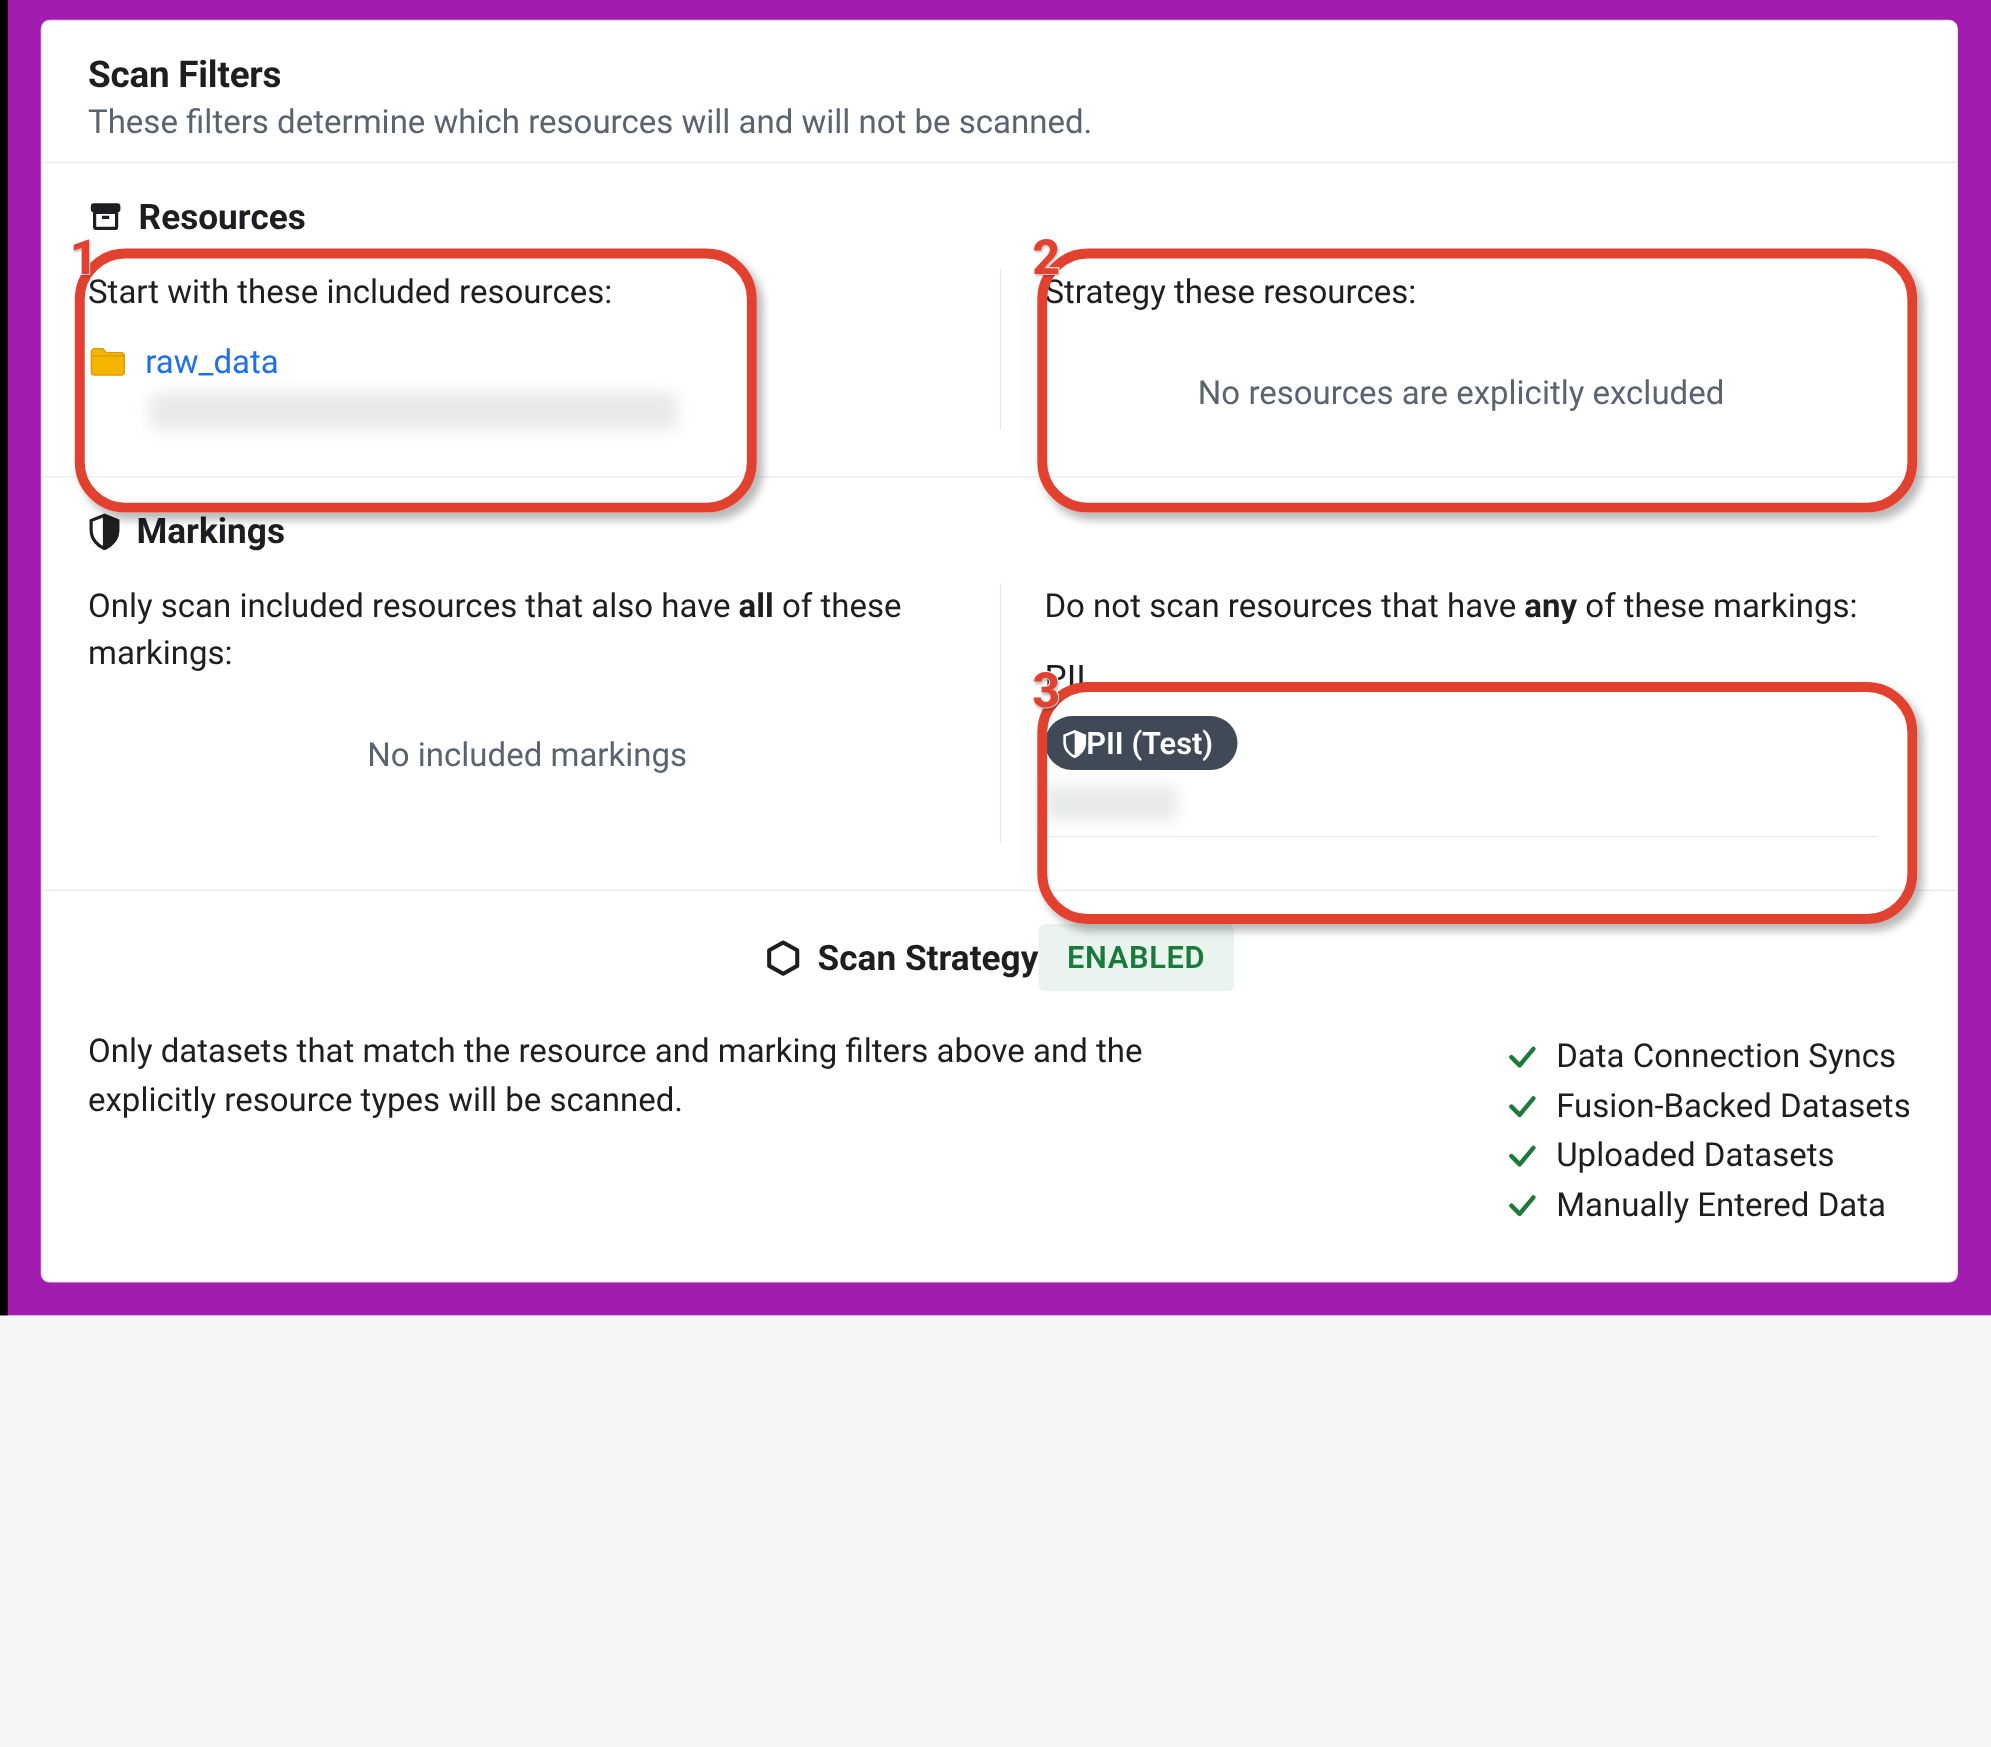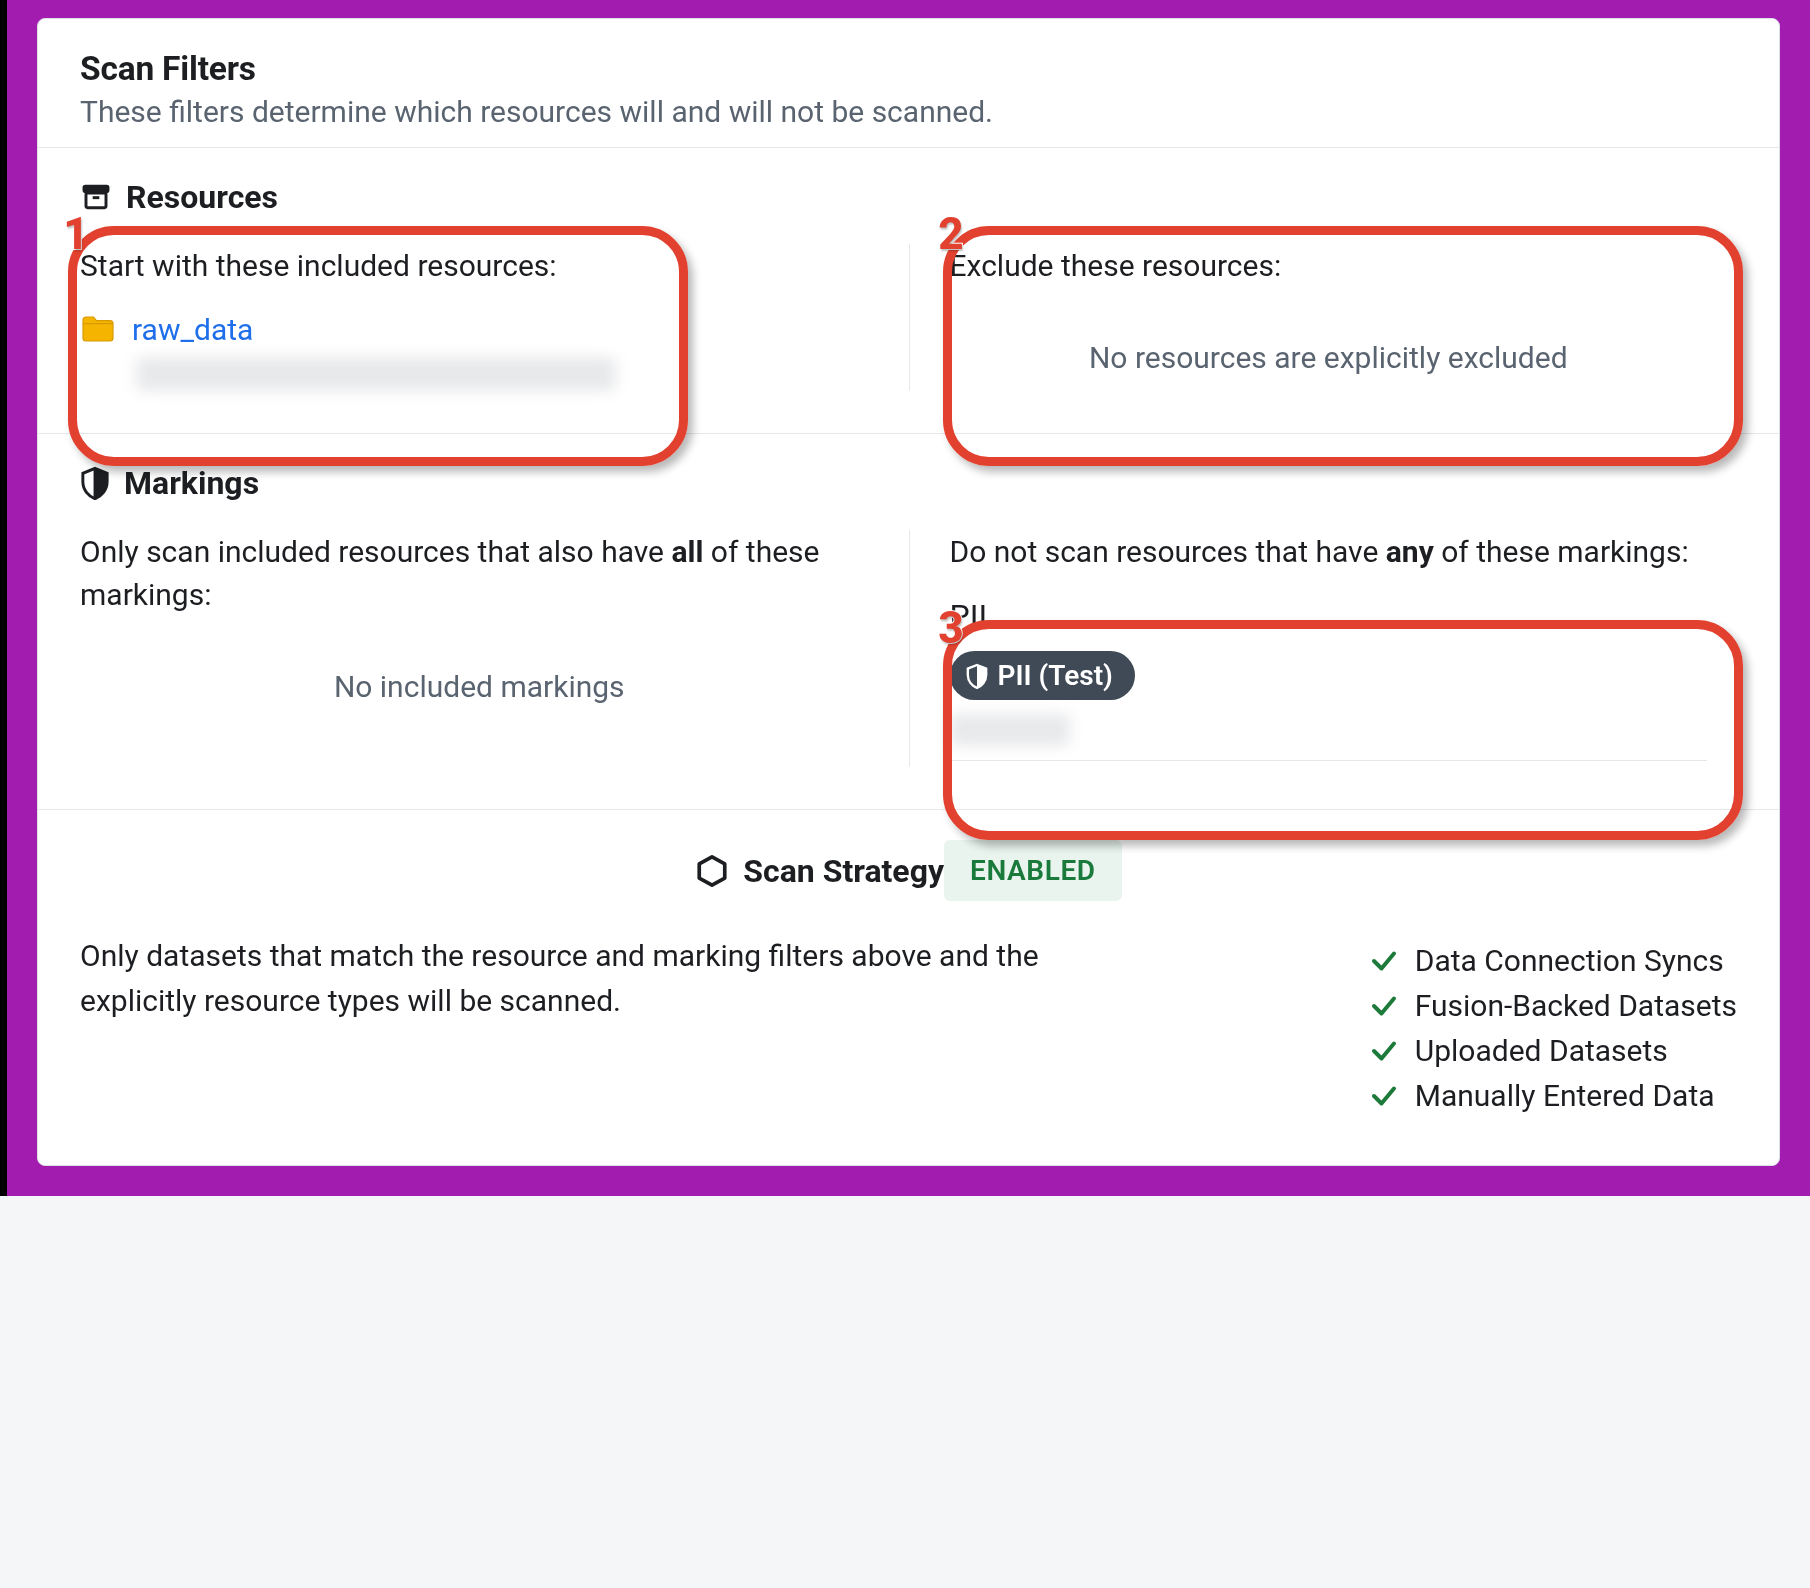--- a/index.html
+++ b/index.html
@@ -106,21 +106,20 @@
     margin-bottom: 6px;
   }
   .marking-title {
     font-size: 32px;
     font-weight: 400;
     margin: 10px 0 16px 0;
   }
   .chip {
     display: inline-flex;
     align-items: center;
-    gap: 10px;
     background: #3f4a56;
     color: #fff;
     font-size: 28px;
     font-weight: 600;
     padding: 8px 22px 8px 16px;
     border-radius: 999px;
   }
   .chip svg { display: block; }
   .strategy-row {
     display: flex;
@@ -223,21 +222,21 @@
                 <path d="M2 4 a2 2 0 0 1 2-2 h5 l2 2.4 h9 a2 2 0 0 1 2 2 V16 a2 2 0 0 1-2 2 H4 a2 2 0 0 1-2-2 Z" fill="#f4b400" stroke="#d99a00" stroke-width="0.8"></path>
                 <path d="M2 6.4 h20" stroke="#d99a00" stroke-width="0.8"></path>
               </svg>
             </span>
             <a href="#" class="resource-link">raw_data</a>
           </div>
           <div class="blur-line"></div>
         </div>
 
         <div class="col" style="position:relative;">
-          <p class="sub-heading">Exclude these resources:</p>
+          <p class="sub-heading">Strategy these resources:</p>
           <div class="muted-center">No resources are explicitly excluded</div>
         </div>
       </div>
 
       <div class="callout" style="left:30px; top:78px; width:620px; height:240px;">
         <span class="callout-num">1</span>
       </div>
 
       <div class="callout" style="left:905px; top:78px; width:800px; height:240px;">
         <span class="callout-num">2</span>

